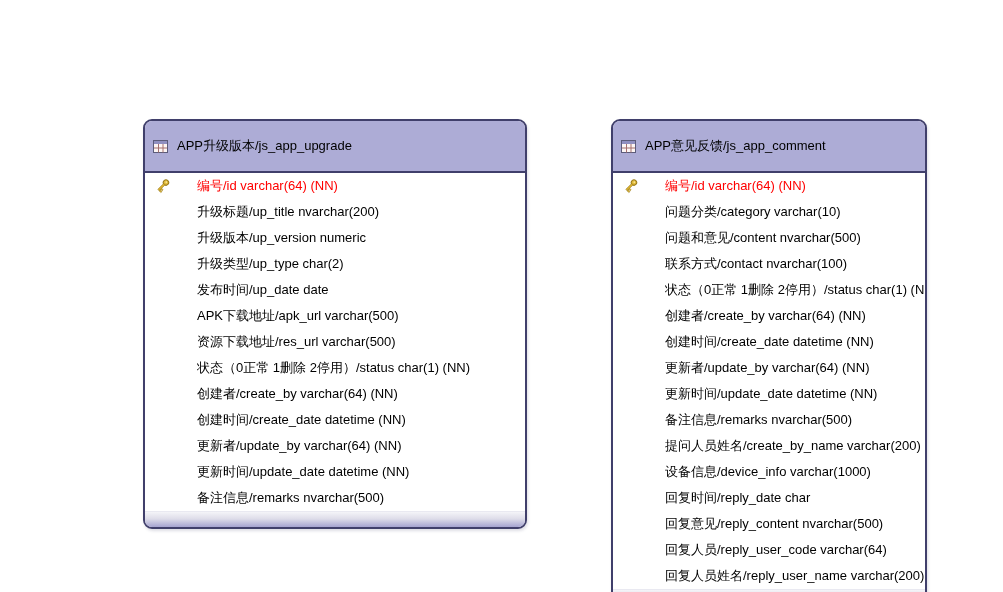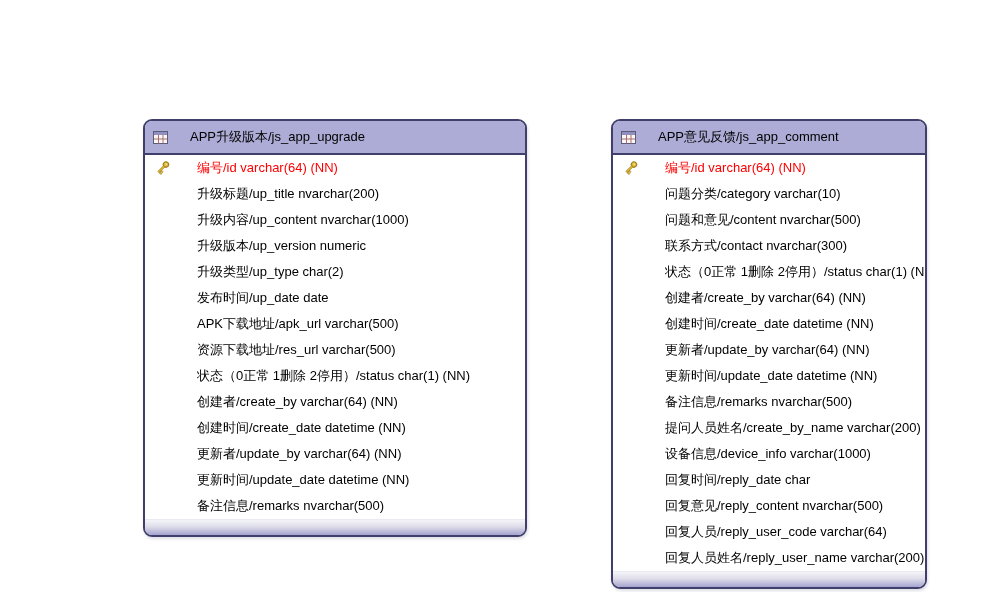--- a/index.html
+++ b/index.html
@@ -16,21 +16,21 @@
     background:#ffffff;
     overflow:hidden;
     box-shadow:1px 2px 3px rgba(70,70,110,0.18);
     box-sizing:border-box;
   }
   .tbl-header{
     height:26px;
     background:#adacd6;
     border-bottom:2px solid #403f6b;
     display:flex;align-items:center;
-    padding:3px 8px;gap:22px;
+    padding:12px 8px;gap:9px;
     font-size:13px;color:#000000;white-space:nowrap;
   }
   .tbl-icon{display:flex;align-items:center;flex:0 0 auto;}
   .tbl-rows{background:#ffffff;}
   .row{height:26px;display:flex;align-items:center;font-size:13px;color:#000000;white-space:nowrap;}
   .row-icon{flex:0 0 52px;width:52px;padding-left:9px;box-sizing:border-box;display:flex;align-items:center;}
   .row-label{flex:1 1 auto;overflow:hidden;}
   .row.pk .row-label{color:#ff0000;}
   .tbl-footer{
     height:15px;
@@ -70,24 +70,20 @@
   </svg>
 </span>
           <span class="row-label">编号/id varchar(64) (NN)</span>
         </div>
         <div class="row">
           <span class="row-icon"></span>
           <span class="row-label">升级标题/up_title nvarchar(200)</span>
         </div>
         <div class="row">
           <span class="row-icon"></span>
-          <span class="row-label">升级内容/up_content nvarchar(1000)</span>
-        </div>
-        <div class="row">
-          <span class="row-icon"></span>
           <span class="row-label">升级版本/up_version numeric</span>
         </div>
         <div class="row">
           <span class="row-icon"></span>
           <span class="row-label">升级类型/up_type char(2)</span>
         </div>
         <div class="row">
           <span class="row-icon"></span>
           <span class="row-label">发布时间/up_date date</span>
         </div>
@@ -158,21 +154,21 @@
         <div class="row">
           <span class="row-icon"></span>
           <span class="row-label">问题分类/category varchar(10)</span>
         </div>
         <div class="row">
           <span class="row-icon"></span>
           <span class="row-label">问题和意见/content nvarchar(500)</span>
         </div>
         <div class="row">
           <span class="row-icon"></span>
-          <span class="row-label">联系方式/contact nvarchar(300)</span>
+          <span class="row-label">联系方式/contact nvarchar(100)</span>
         </div>
         <div class="row">
           <span class="row-icon"></span>
           <span class="row-label">状态（0正常 1删除 2停用）/status char(1) (NN)</span>
         </div>
         <div class="row">
           <span class="row-icon"></span>
           <span class="row-label">创建者/create_by varchar(64) (NN)</span>
         </div>
         <div class="row">

